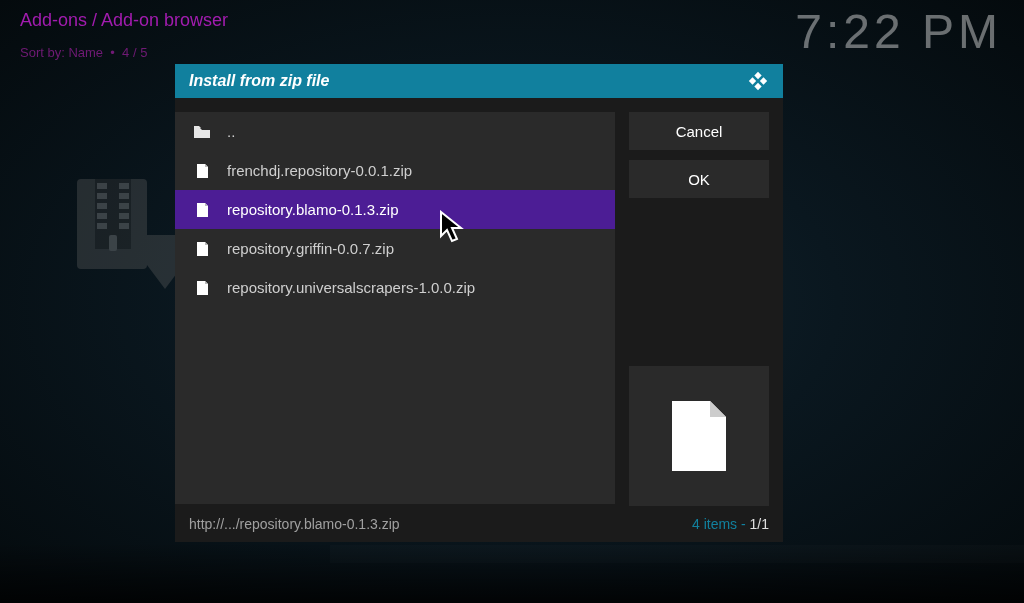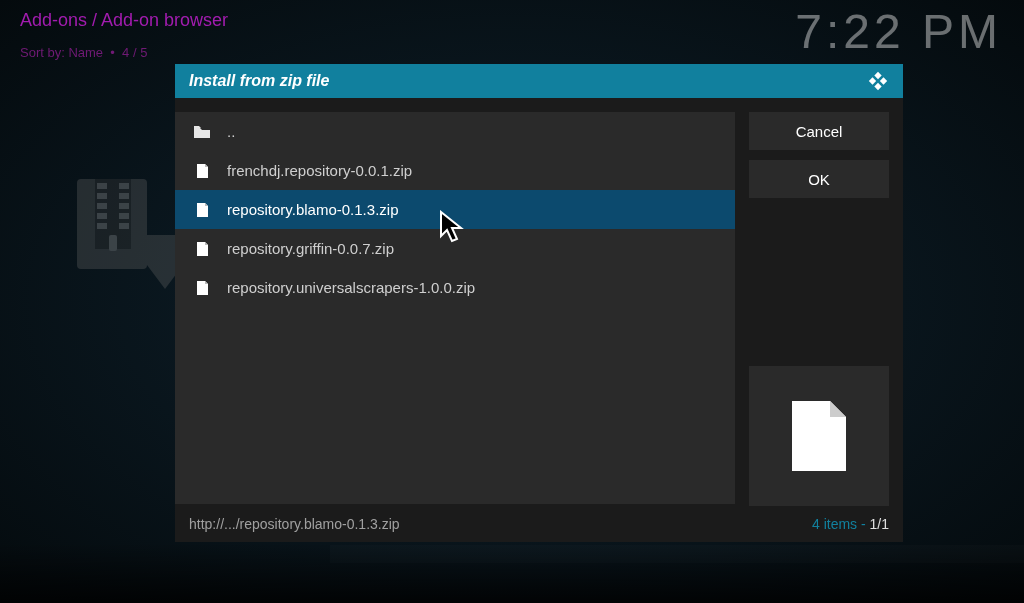--- a/index.html
+++ b/index.html
@@ -25,21 +25,21 @@
   
   .zip-bg {
     position: absolute; left: 65px; top: 175px;
     opacity: 0.35;
   }
 
   
   .dialog {
     position: absolute;
     left: 175px; top: 64px;
-    width: 728px; height: 478px;
+    width: 608px; height: 478px;
     background: #1b1b1b;
     display: flex; flex-direction: column;
   }
   .dlg-header {
     background: #11809e;
     height: 34px;
     display: flex;
     align-items: center;
     justify-content: space-between;
     padding: 0 14px;
@@ -60,21 +60,21 @@
   .file-row {
     height: 39px;
     display: flex; align-items: center;
     padding: 0 18px;
     gap: 16px;
     color: #cfcfcf;
     font-size: 15px;
     cursor: pointer;
   }
   .file-row.selected {
-    background: #0c4a6e;
+    background: #4c1d95;
     color: #fff;
   }
   .file-row .ficon { width: 18px; display:flex; align-items:center; justify-content:center; }
 
   .side-panel {
     width: 140px;
     display: flex; flex-direction: column; gap: 10px;
   }
   .btn {
     background: #2a2a2a;

